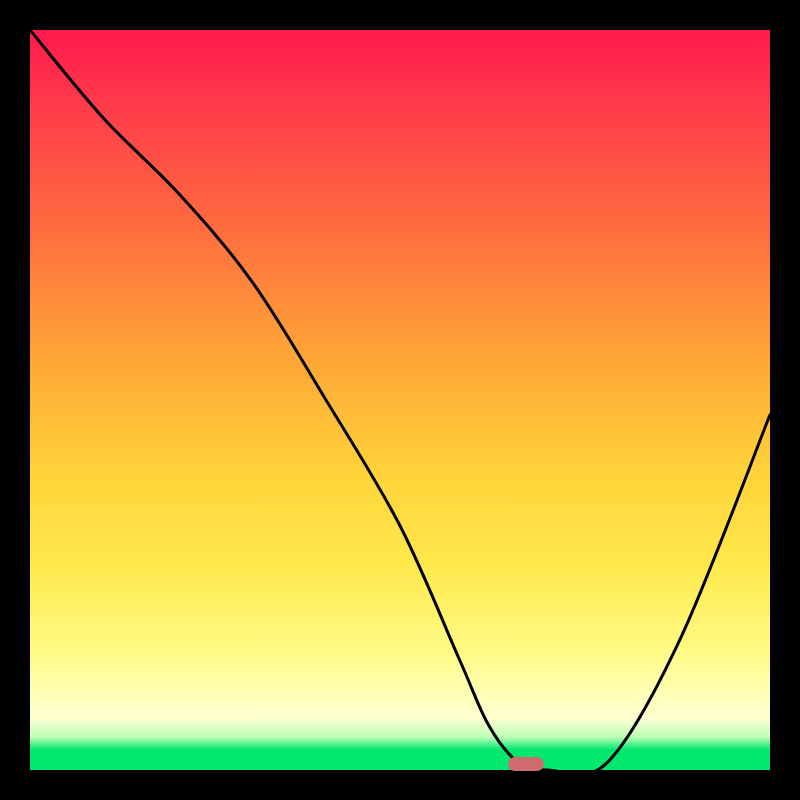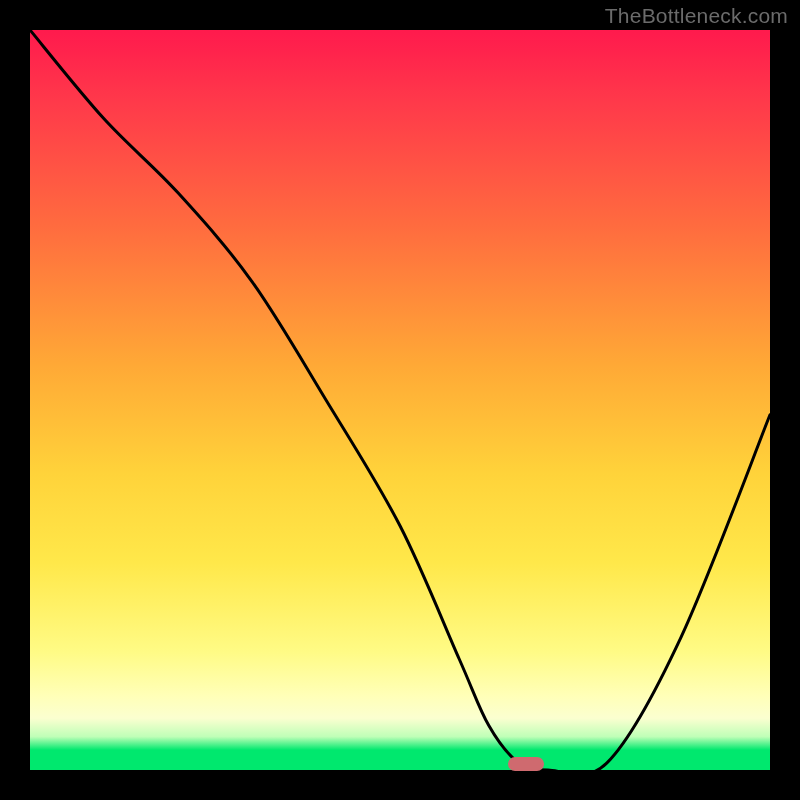--- a/index.html
+++ b/index.html
@@ -69,21 +69,20 @@
     height: 14px;
     border-radius: 7px;
     background: #cf6a6f;
   }
 </style>
 </head>
 <body>
 
 <div class="frame">
 
-  <div class="watermark">TheBottleneck.com</div>
 
   <div class="plot-area">
 
     <div class="gradient"></div>
 
     <svg class="curve-svg" viewBox="0 0 740 740" preserveAspectRatio="none">
       <path fill="none" stroke="#000" stroke-width="3" stroke-linecap="round" d="M 0.0 0.0 C 12.3 14.8, 49.3 61.7, 74.0 88.8 C 98.7 115.9, 123.3 135.7, 148.0 162.8 C 172.7 189.9, 197.3 217.1, 222.0 251.6 C 246.7 286.1, 271.3 329.3, 296.0 370.0 C 320.7 410.7, 347.8 452.6, 370.0 495.8 C 392.2 539.0, 414.4 595.7, 429.2 629.0 C 444.0 662.3, 448.9 678.3, 458.8 695.6 C 468.7 712.9, 478.5 725.2, 488.4 732.6 C 498.3 740.0, 503.2 740.0, 518.0 740.0 C 532.8 740.0, 555.0 754.8, 577.2 732.6 C 599.4 710.4, 624.1 664.8, 651.2 606.8 C 678.3 548.8, 725.2 421.8, 740.0 384.8"></path>
     </svg>
 
     <div class="marker" style="left: 477.8px; top: 727.3px;"></div>

